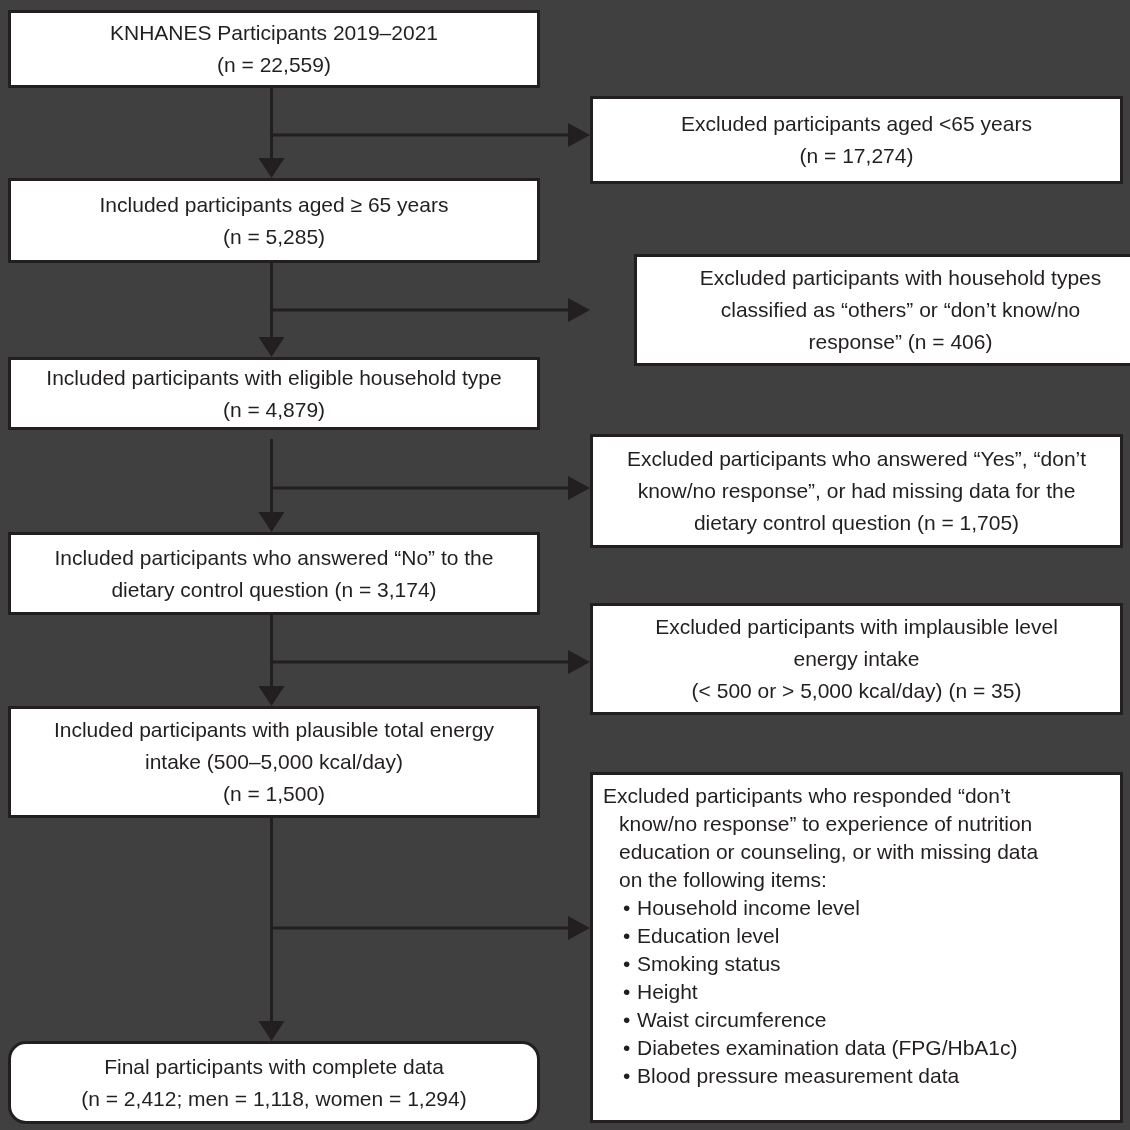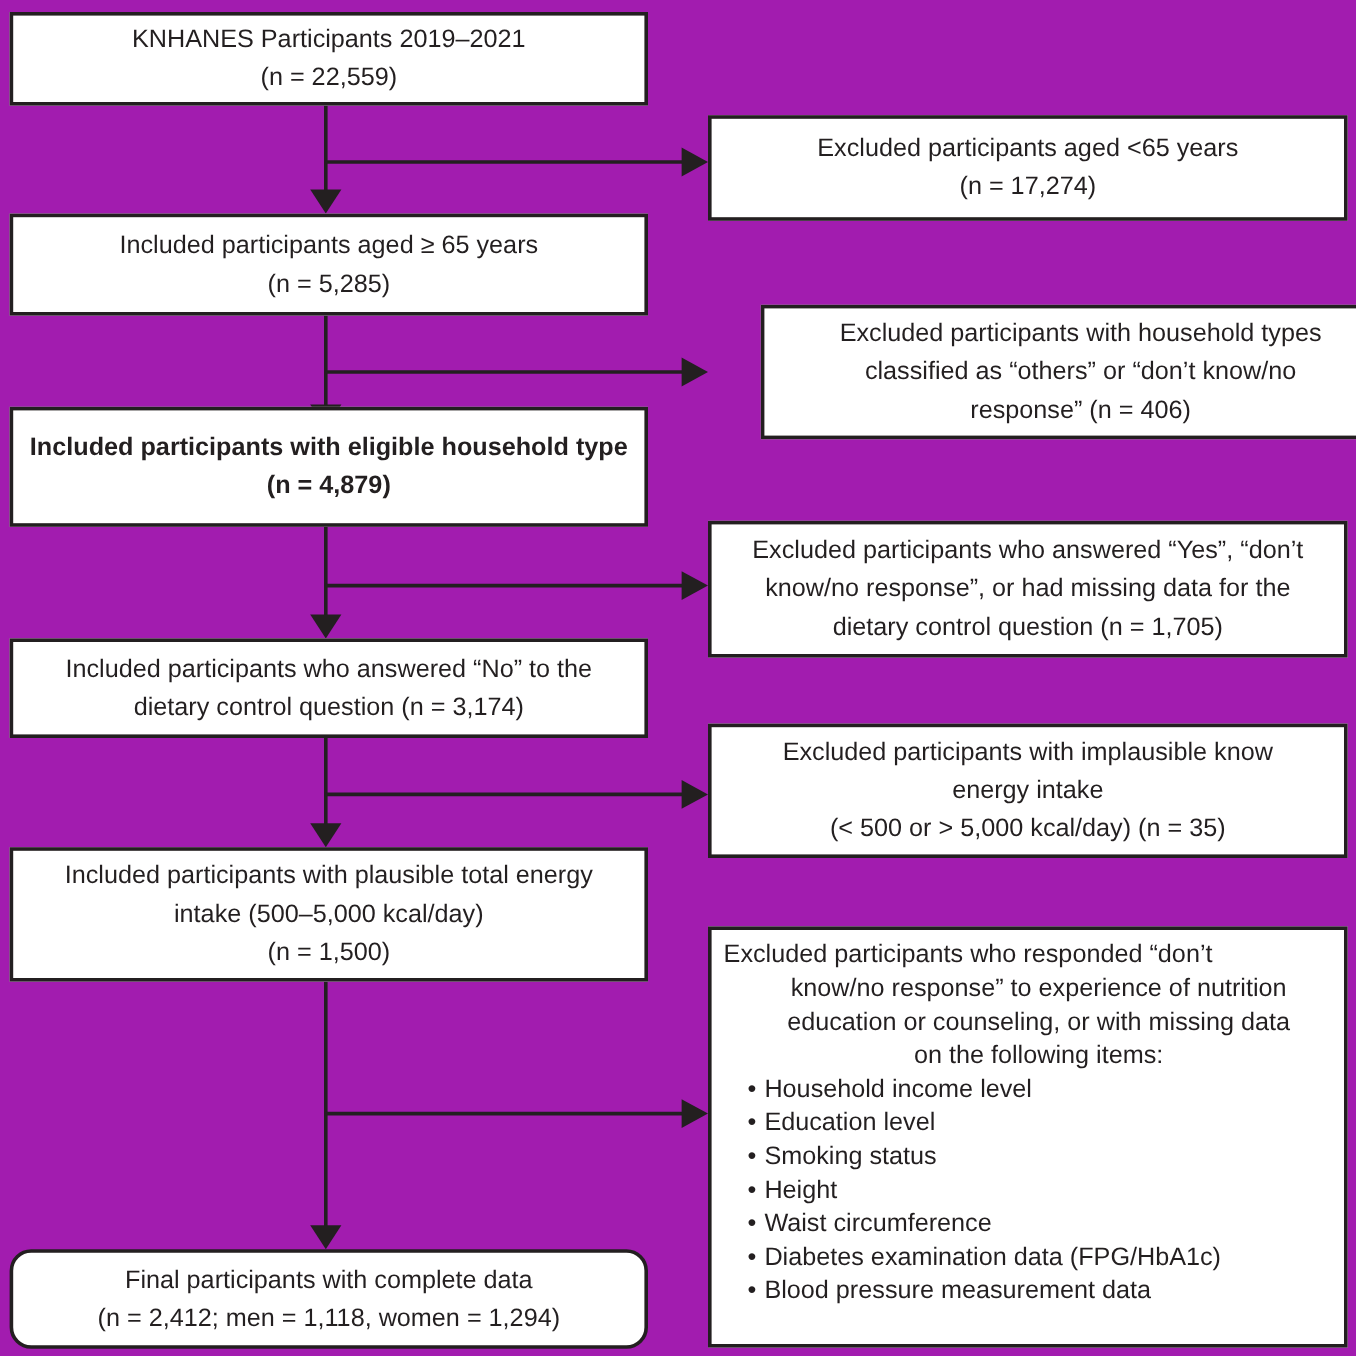--- a/index.html
+++ b/index.html
@@ -11,21 +11,21 @@
   body {
     width: 1130px;
     height: 1130px;
     font-family: "Liberation Sans", sans-serif;
     color: #231f20;
   }
   .diagram {
     position: relative;
     width: 1130px;
     height: 1130px;
-    background: #a21caf;
+    background: #404040;
   }
   svg.connectors {
     position: absolute;
     left: 0; top: 0;
     width: 1130px;
     height: 1130px;
     pointer-events: none;
   }
   svg.connectors line {
     stroke: #231f20;
@@ -50,39 +50,39 @@
     align-items: center;
     text-align: center;
   }
   .bline {
     white-space: nowrap;
   }
   
   .lcol { left: 8px; width: 532px; }
   #box-l1 { top: 10px;   height: 78px; }
   #box-l2 { top: 178px;  height: 85px; }
-  #box-l3 { top: 339px;  height: 100px; font-weight: bold; }
+  #box-l3 { top: 357px;  height: 73px; }
   #box-l4 { top: 532px;  height: 83px; }
   #box-l5 { top: 706px;  height: 112px; }
   #box-l6 { top: 1041px; height: 83px; border-radius: 18px; }
   
   .rcol { left: 590px; width: 533px; }
   #box-r1 { top: 96px;  height: 88px; }
   #box-r2 { top: 254px; height: 112px; margin-left: 44px; }
   #box-r3 { top: 434px; height: 114px; }
   #box-r4 { top: 603px; height: 112px; }
   #box-r5 {
     top: 772px; height: 351px;
     justify-content: flex-start;
     line-height: 28px;
     padding: 7px 8px 4px 10px;
     text-align: left;
   }
   .hang-first { padding-left: 0; }
-  .hang-rest  { padding-left: 16px; text-align: center; }
+  .hang-rest  { padding-left: 16px; }
   .bullet-row {
     display: flex;
     padding-left: 20px;
   }
   .bullet-dot {
     width: 14px;
     flex: none;
   }
   .bullet-note {
     padding-left: 34px;
@@ -178,21 +178,21 @@
     <div class="bline">response” (n = 406)</div>
   </div>
 
   <div id="box-r3" class="box centered rcol">
     <div class="bline">Excluded participants who answered “Yes”, “don’t</div>
     <div class="bline">know/no response”, or had missing data for the</div>
     <div class="bline">dietary control question (n = 1,705)</div>
   </div>
 
   <div id="box-r4" class="box centered rcol">
-    <div class="bline">Excluded participants with implausible know</div>
+    <div class="bline">Excluded participants with implausible level</div>
     <div class="bline">energy intake</div>
     <div class="bline">(&lt; 500 or &gt; 5,000 kcal/day) (n = 35)</div>
   </div>
 
   <div id="box-r5" class="box rcol">
     <div class="bline hang-first">Excluded participants who responded “don’t</div>
     <div class="bline hang-rest">know/no response” to experience of nutrition</div>
     <div class="bline hang-rest">education or counseling, or with missing data</div>
     <div class="bline hang-rest">on the following items:</div>
 

